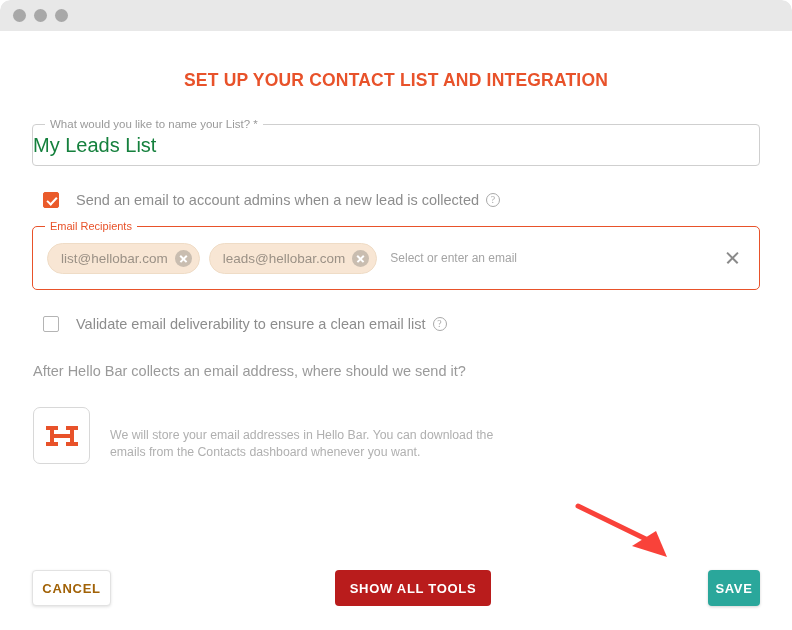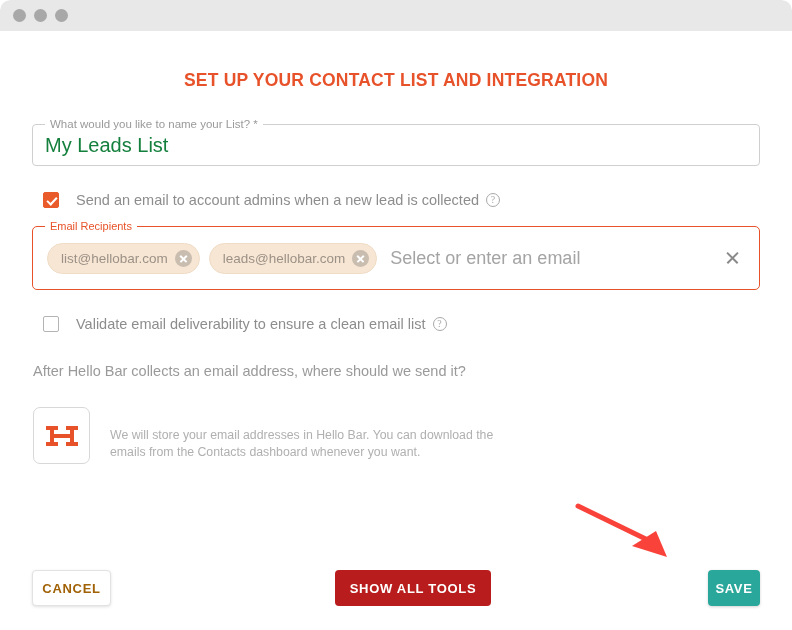--- a/index.html
+++ b/index.html
@@ -57,21 +57,21 @@
 
   
   .field {
     position: relative;
     margin-top: 33px;
     height: 42px;
     border: 1px solid #cfcfcf;
     border-radius: 4px;
     display: flex;
     align-items: center;
-    padding: 0 12px;
+    padding: 0 0;
   }
   .field-label {
     position: absolute;
     top: -8px;
     left: 12px;
     background: #ffffff;
     padding: 0 5px;
     font-size: 11.5px;
     color: #9a9a9a;
     line-height: 14px;
@@ -189,21 +189,21 @@
     content: "";
     position: absolute;
     left: 4px; top: 8px;
     width: 9px; height: 1.7px;
     background: #fff;
   }
   .chip-x::before { transform: rotate(45deg); }
   .chip-x::after  { transform: rotate(-45deg); }
 
   .chips-placeholder {
-    font-size: 18px;
+    font-size: 12px;
     color: #a4a4a4;
     flex: 1 1 auto;
     margin-left: 4px;
   }
   .clear-x {
     width: 16px; height: 16px;
     position: relative;
     flex: 0 0 auto;
     margin-right: 6px;
   }

